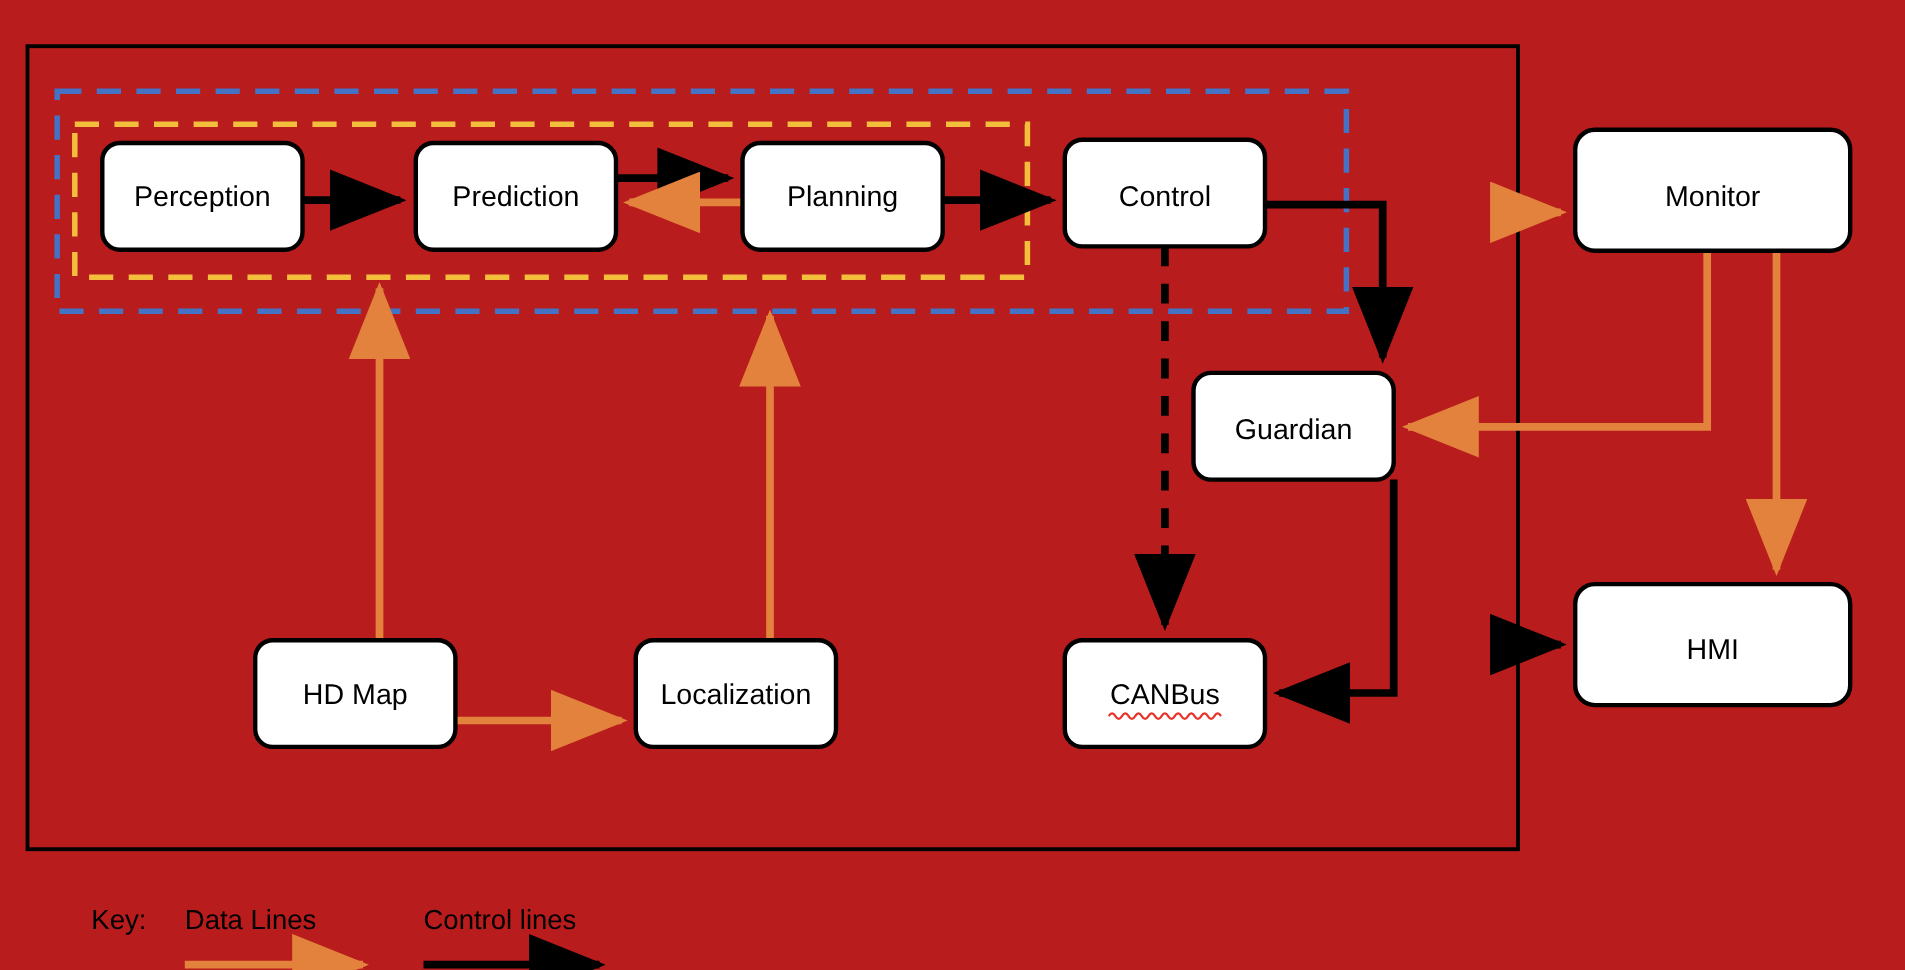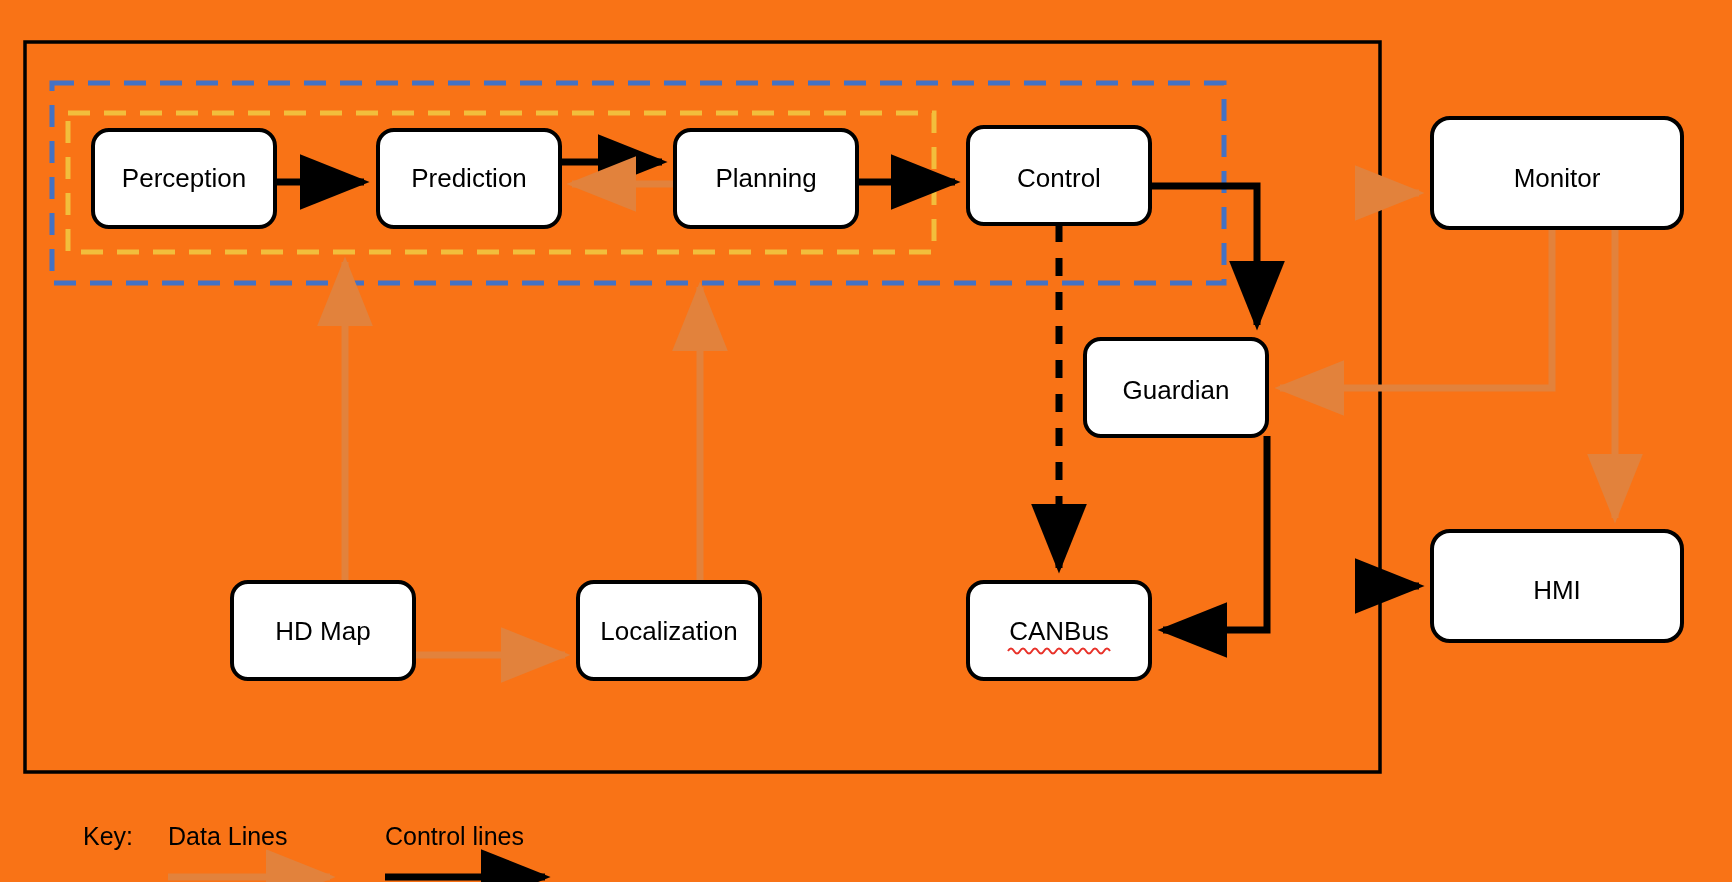--- a/index.html
+++ b/index.html
@@ -1,17 +1,17 @@
 <!DOCTYPE html>
 <html><head>
 <meta charset="utf-8">
 <style>
   html,body{margin:0;padding:0;background:#ffffff;}
   body{font-family:"Liberation Sans","DejaVu Sans",sans-serif;}
-  #stage{position:relative;width:1732px;height:882px;background:#f97316;overflow:hidden;}
+  #stage{position:relative;width:1732px;height:882px;background:#b91c1c;overflow:hidden;}
   #diagram{position:absolute;left:0;top:0;width:1732px;height:882px;}
   .nodeLabel{font-family:"Liberation Sans","DejaVu Sans",sans-serif;font-size:26px;fill:#000000;}
   .keyLabel{font-family:"Liberation Sans","DejaVu Sans",sans-serif;font-size:25px;fill:#000000;}
   .boxRect{fill:#ffffff;stroke:#000000;stroke-width:4;}
   .blueGroup{fill:none;stroke:#4472C4;stroke-width:5;stroke-dasharray:22 14;}
   .yellowGroup{fill:none;stroke:#F2BE3C;stroke-width:5;stroke-dasharray:22 14;}
   .outerFrame{fill:none;stroke:#000000;stroke-width:3.5;}
   .ctrlLine{stroke:#000000;stroke-width:7;fill:none;stroke-linecap:butt;}
   .dataLine{stroke:#E2823C;stroke-width:7;fill:none;stroke-linecap:butt;}
   .dashedCtrl{stroke:#000000;stroke-width:7;fill:none;stroke-dasharray:18 16;}

